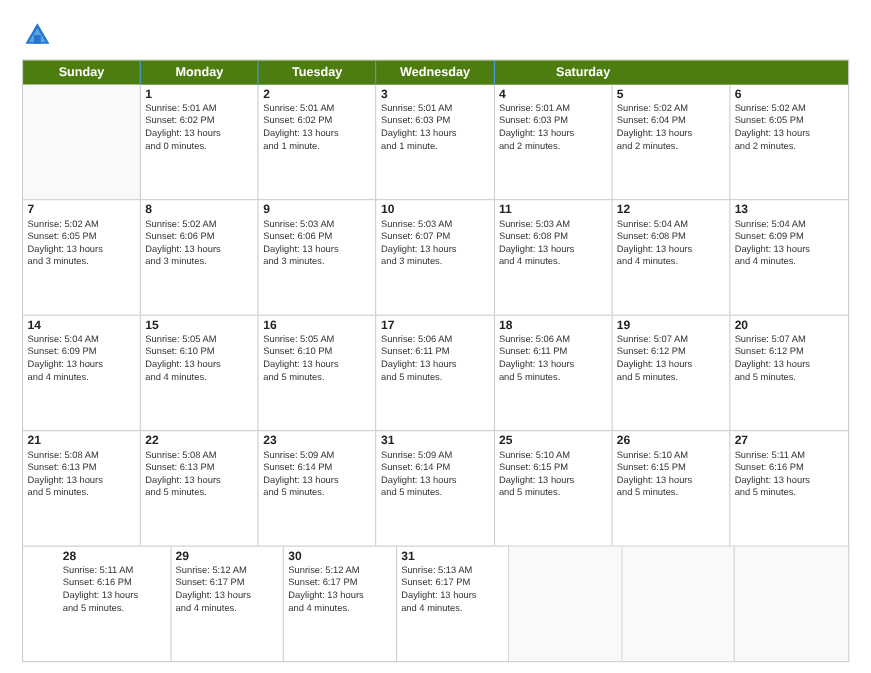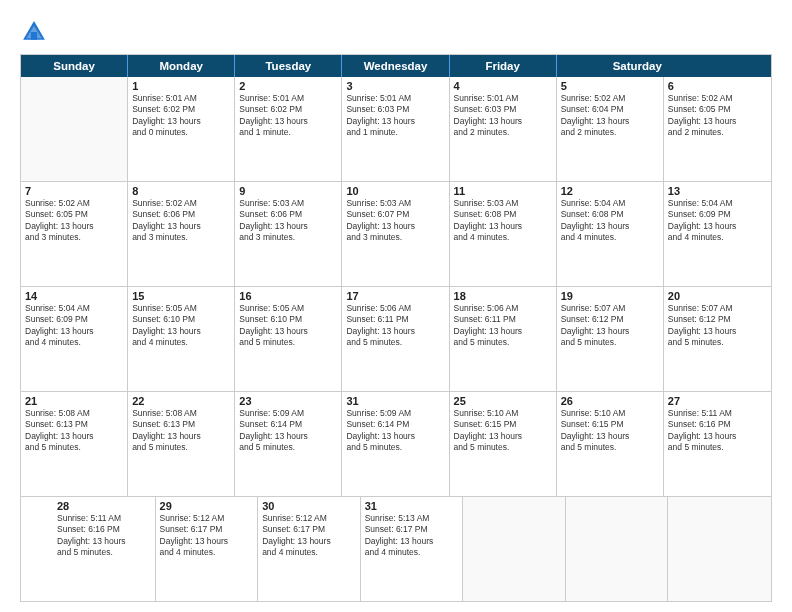--- a/index.html
+++ b/index.html
@@ -55,21 +55,21 @@
     }
     .calendar {
       flex: 1;
       display: flex;
       flex-direction: column;
       border: 1px solid #ccc;
     }
     .cal-header {
       display: grid;
       grid-template-columns: repeat(7, 1fr);
-      background: #0c4a6e;
+      background: #4d7c0f;
     }
     .cal-header-cell {
       color: #fff;
       font-size: 11.5px;
       font-weight: bold;
       text-align: center;
       padding: 5px 2px;
       border-right: 1px solid #4a9ae8;
     }
     .cal-header-cell:last-child { border-right: none; text-align: right; }
@@ -128,21 +128,20 @@
       <div class="subtitle"></div>
     </div>
   </div>
 
   <div class="calendar">
     <div class="cal-header" id="cal-header">
         <div class="cal-header-cell">Sunday</div>
         <div class="cal-header-cell">Monday</div>
         <div class="cal-header-cell">Tuesday</div>
         <div class="cal-header-cell">Wednesday</div>
-        <div class="cal-header-cell">Friday</div>
         <div class="cal-header-cell">Saturday</div>
       </div>
     <div class="cal-body" id="cal-body">
         <div class="cal-row">
           <div class="cal-cell empty"></div>
           <div class="cal-cell">
             <div class="day-num">1</div>
             <div class="cell-text">Sunrise: 5:01 AM<br>Sunset: 6:02 PM<br>Daylight: 13 hours<br>and 0 minutes.</div>
           </div>
           <div class="cal-cell">

